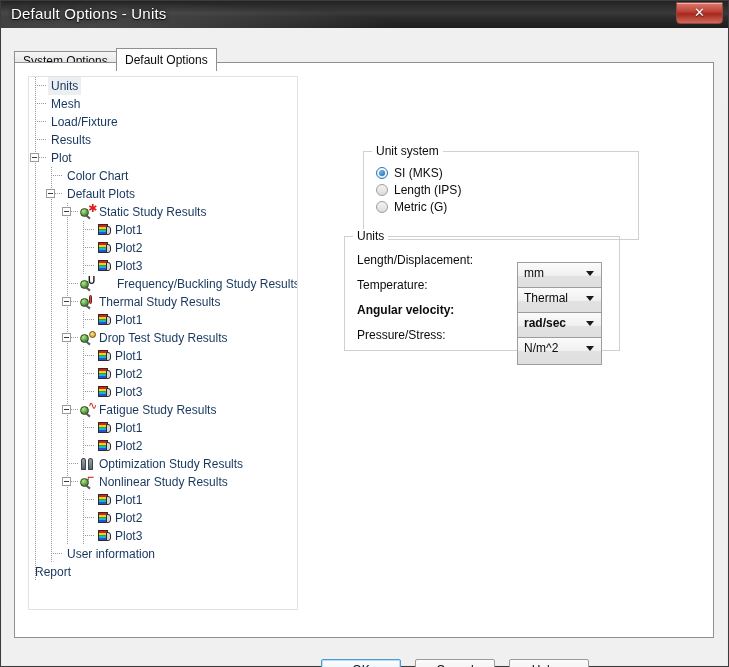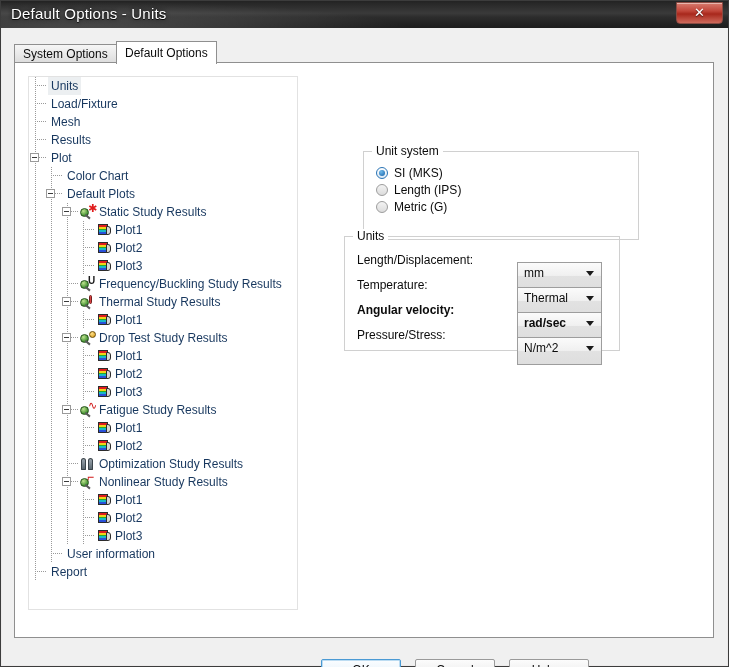--- a/index.html
+++ b/index.html
@@ -43,21 +43,21 @@
     color:#fff;font-size:13px;font-weight:bold;line-height:19px;text-align:center;
     text-shadow:0 1px 1px rgba(0,0,0,.6);
   }
   
   .body{
     position:absolute;left:1px;top:27px;width:725px;height:637px;
     background:#f0f0f0;
   }
   
   .tabstrip{
-    position:absolute;left:12px;top:13px;width:700px;height:22px;
+    position:absolute;left:12px;top:20px;width:700px;height:22px;
   }
   .tab{
     position:absolute;top:3px;height:19px;
     border:1px solid #8f8f8f;border-bottom:none;
     background:linear-gradient(180deg,#f6f6f6 0%,#dcdcdc 100%);
     font-size:12px;color:#0b0b0b;
     padding:0 8px;line-height:19px;
     box-sizing:border-box;cursor:pointer;white-space:nowrap;
   }
   .tab.active{
@@ -217,22 +217,22 @@
 
     <div class="tabstrip" id="tabstrip">
         <div class="tab" style="left: 0px;"><span>System Options</span></div>
         <div class="tab active" style="left: 102px;"><span>Default Options</span></div>
       </div>
 
     <div class="tab-panel">
 
       <div class="tree" id="tree">
           <div class="tnode sel"><span class="guide" style="left: 6px;"></span><span class="elbow" style="left: 6px; width: 11px;"></span><span class="lbl" style="margin-left: 19px;">Units</span></div>
+          <div class="tnode"><span class="guide" style="left: 6px;"></span><span class="elbow" style="left: 6px; width: 11px;"></span><span class="lbl" style="margin-left: 19px;">Mesh</span></div>
           <div class="tnode"><span class="guide" style="left: 6px;"></span><span class="elbow" style="left: 6px; width: 11px;"></span><span class="lbl" style="margin-left: 19px;">Load/Fixture</span></div>
-          <div class="tnode"><span class="guide" style="left: 6px;"></span><span class="elbow" style="left: 6px; width: 11px;"></span><span class="lbl" style="margin-left: 19px;">Mesh</span></div>
           <div class="tnode"><span class="guide" style="left: 6px;"></span><span class="elbow" style="left: 6px; width: 11px;"></span><span class="lbl" style="margin-left: 19px;">Results</span></div>
           <div class="tnode"><span class="guide" style="left: 6px;"></span><span class="elbow" style="left: 6px; width: 11px;"></span><span class="expander" style="left: 1px;"></span><span class="lbl" style="margin-left: 19px;">Plot</span></div>
           <div class="tnode"><span class="guide" style="left: 6px;"></span><span class="guide" style="left: 22px;"></span><span class="elbow" style="left: 22px; width: 11px;"></span><span class="lbl" style="margin-left: 35px;">Color Chart</span></div>
           <div class="tnode"><span class="guide" style="left: 6px;"></span><span class="guide" style="left: 22px;"></span><span class="elbow" style="left: 22px; width: 11px;"></span><span class="expander" style="left: 17px;"></span><span class="lbl" style="margin-left: 35px;">Default Plots</span></div>
           <div class="tnode"><span class="guide" style="left: 6px;"></span><span class="guide" style="left: 22px;"></span><span class="guide" style="left: 38px;"></span><span class="elbow" style="left: 38px; width: 11px;"></span><span class="expander" style="left: 33px;"></span><span class="ico ico-mag" style="left: 51px;">
               <span class="lens"></span>
               <span class="handle"></span>
               <span class="badge b-star">✱</span>
             </span><span class="lbl" style="margin-left: 67px;">Static Study Results</span></div>
           <div class="tnode"><span class="guide" style="left: 6px;"></span><span class="guide" style="left: 22px;"></span><span class="guide" style="left: 38px;"></span><span class="guide" style="left: 54px;"></span><span class="elbow" style="left: 54px; width: 11px;"></span><span class="ico ico-plot" style="left: 67px;">
@@ -244,21 +244,21 @@
               <span class="fold"></span>
             </span><span class="lbl" style="margin-left: 83px;">Plot2</span></div>
           <div class="tnode"><span class="guide" style="left: 6px;"></span><span class="guide" style="left: 22px;"></span><span class="guide" style="left: 38px;"></span><span class="guide" style="left: 54px;"></span><span class="elbow" style="left: 54px; width: 11px;"></span><span class="ico ico-plot" style="left: 67px;">
               <span class="stack"></span>
               <span class="fold"></span>
             </span><span class="lbl" style="margin-left: 83px;">Plot3</span></div>
           <div class="tnode"><span class="guide" style="left: 6px;"></span><span class="guide" style="left: 22px;"></span><span class="guide" style="left: 38px;"></span><span class="elbow" style="left: 38px; width: 11px;"></span><span class="ico ico-mag" style="left: 51px;">
               <span class="lens"></span>
               <span class="handle"></span>
               <span class="badge b-u">U</span>
-            </span><span class="lbl" style="margin-left: 67px;">Frequency/Buckling Study Results</span></div>
+            </span><span class="lbl" style="margin-left: 85px;">Frequency/Buckling Study Results</span></div>
           <div class="tnode"><span class="guide" style="left: 6px;"></span><span class="guide" style="left: 22px;"></span><span class="guide" style="left: 38px;"></span><span class="elbow" style="left: 38px; width: 11px;"></span><span class="expander" style="left: 33px;"></span><span class="ico ico-mag" style="left: 51px;">
               <span class="lens"></span>
               <span class="handle"></span>
               <span class="badge b-thermo"></span>
             </span><span class="lbl" style="margin-left: 67px;">Thermal Study Results</span></div>
           <div class="tnode"><span class="guide" style="left: 6px;"></span><span class="guide" style="left: 22px;"></span><span class="guide" style="left: 38px;"></span><span class="guide" style="left: 54px;"></span><span class="elbow" style="left: 54px; width: 11px;"></span><span class="ico ico-plot" style="left: 67px;">
               <span class="stack"></span>
               <span class="fold"></span>
             </span><span class="lbl" style="margin-left: 83px;">Plot1</span></div>
           <div class="tnode"><span class="guide" style="left: 6px;"></span><span class="guide" style="left: 22px;"></span><span class="guide" style="left: 38px;"></span><span class="elbow" style="left: 38px; width: 11px;"></span><span class="expander" style="left: 33px;"></span><span class="ico ico-mag" style="left: 51px;">
@@ -306,21 +306,21 @@
             </span><span class="lbl" style="margin-left: 83px;">Plot1</span></div>
           <div class="tnode"><span class="guide" style="left: 6px;"></span><span class="guide" style="left: 22px;"></span><span class="guide" style="left: 38px;"></span><span class="guide" style="left: 54px;"></span><span class="elbow" style="left: 54px; width: 11px;"></span><span class="ico ico-plot" style="left: 67px;">
               <span class="stack"></span>
               <span class="fold"></span>
             </span><span class="lbl" style="margin-left: 83px;">Plot2</span></div>
           <div class="tnode"><span class="guide" style="left: 6px;"></span><span class="guide" style="left: 22px;"></span><span class="guide" style="left: 38px;"></span><span class="guide" style="left: 54px;"></span><span class="elbow" style="left: 54px; width: 11px;"></span><span class="ico ico-plot" style="left: 67px;">
               <span class="stack"></span>
               <span class="fold"></span>
             </span><span class="lbl" style="margin-left: 83px;">Plot3</span></div>
           <div class="tnode"><span class="guide" style="left: 6px;"></span><span class="guide" style="left: 22px;"></span><span class="elbow" style="left: 22px; width: 11px;"></span><span class="lbl" style="margin-left: 35px;">User information</span></div>
-          <div class="tnode"><span class="guide" style="left: 6px;"></span><span class="elbow" style="left: 6px; width: 11px;"></span><span class="lbl" style="margin-left: 19px;">Report</span></div>
+          <div class="tnode"><span class="guide" style="left: 6px;"></span><span class="elbow" style="left: 6px; width: 11px;"></span><span class="lbl" style="margin-left: 3px;">Report</span></div>
         </div>
 
       <div class="group" id="grp-unit-system">
         <div class="legend">Unit system</div>
         <div id="radios">
             <div class="radio-row" style="top: 12px;"><span class="radio on"></span><span>SI (MKS)</span></div>
             <div class="radio-row" style="top: 29px;"><span class="radio"></span><span>Length (IPS)</span></div>
             <div class="radio-row" style="top: 46px;"><span class="radio"></span><span>Metric (G)</span></div>
           </div>
       </div>

